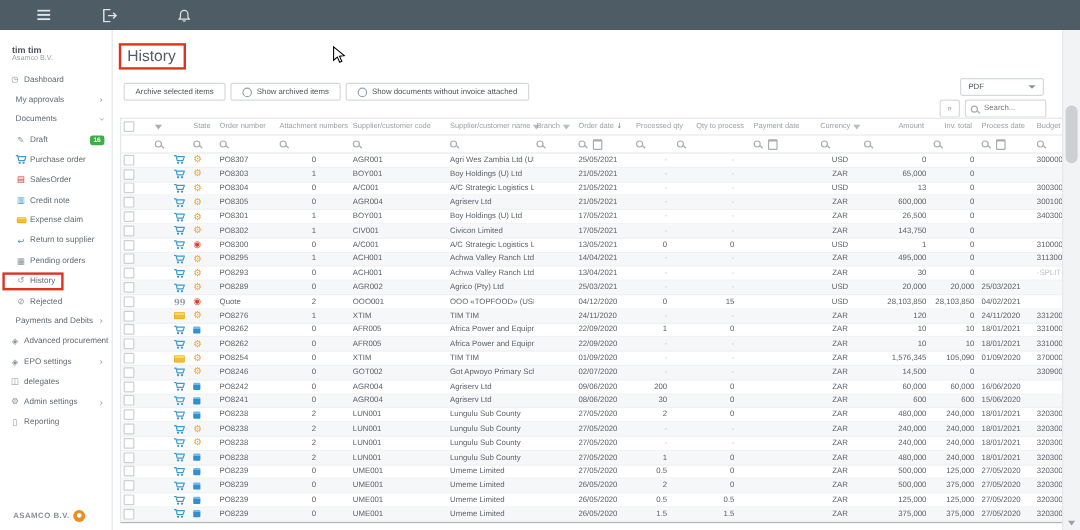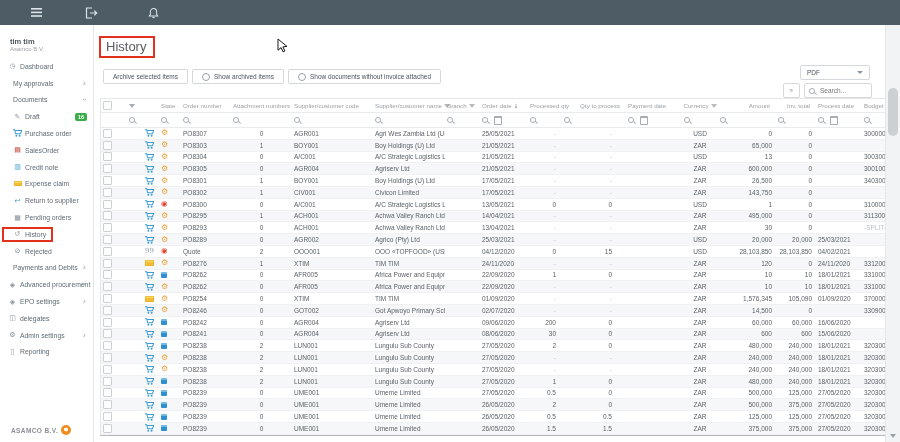--- a/index.html
+++ b/index.html
@@ -65,21 +65,21 @@
   .funnel.sm{border-top-color:#b7bcc0}
   .sort{font-size:6px;color:#7d848a;font-family:"DejaVu Sans",sans-serif}
   .mag{width:4px;height:4px;border:1px solid #a7adb2;border-radius:50%;position:relative;flex:none}
   .mag::after{content:'';position:absolute;width:3px;height:1px;background:#a7adb2;right:-2.5px;bottom:-1px;transform:rotate(45deg)}
   .cal{width:6px;height:6px;border:1px solid #a7adb2;border-top:2.5px solid #a7adb2;border-radius:1px;flex:none}
   .st{font-family:"DejaVu Sans",sans-serif;line-height:8px}
   .st-o{color:#f0a23c;font-size:8px}
   .st-r{color:#e0442f;font-size:7.5px}
   .st-b{width:6px;height:6px;border-radius:1px;background:linear-gradient(#6fb9e3 0 30%,#2f8fd0 30% 100%)}
   .ti{display:flex;align-items:center}
-  .q99{font-family:"DejaVu Serif",serif;font-weight:normal;font-size:7px;color:#93a1ad;line-height:7px}
+  .q99{font-family:"DejaVu Serif",serif;font-weight:bold;font-size:7px;color:#93a1ad;line-height:7px}
   .card-ic{width:9px;height:6px;border-radius:1px;background:linear-gradient(#fbd95e 0 35%,#f3bd35 35% 100%);
            box-shadow:inset 0 0 0 .5px #e3a81f;flex:none;display:inline-block}
   
   .vscroll{position:absolute;right:0;top:25px;width:14px;bottom:0;background:#f2f3f4;border-left:1px solid #e6e7e8;cursor:pointer}
   .vthumb{position:absolute;left:2px;top:63px;width:10px;height:48px;background:#ccd0d2;border-radius:5px}
   .varrow{position:absolute;left:4px;bottom:4px;width:0;height:0;border-left:3px solid transparent;border-right:3px solid transparent;border-top:4px solid #9aa1a7}
   .cursor{position:absolute;left:277px;top:38px;z-index:9;pointer-events:none}
 </style>
 </head>
 <body>

